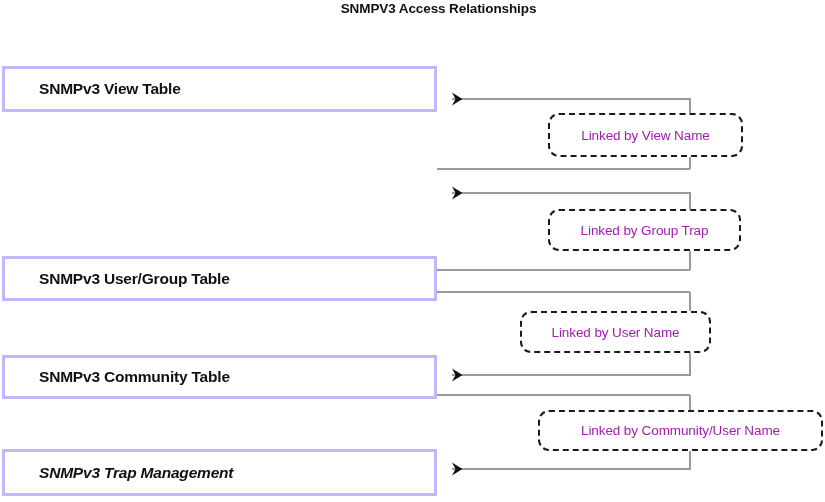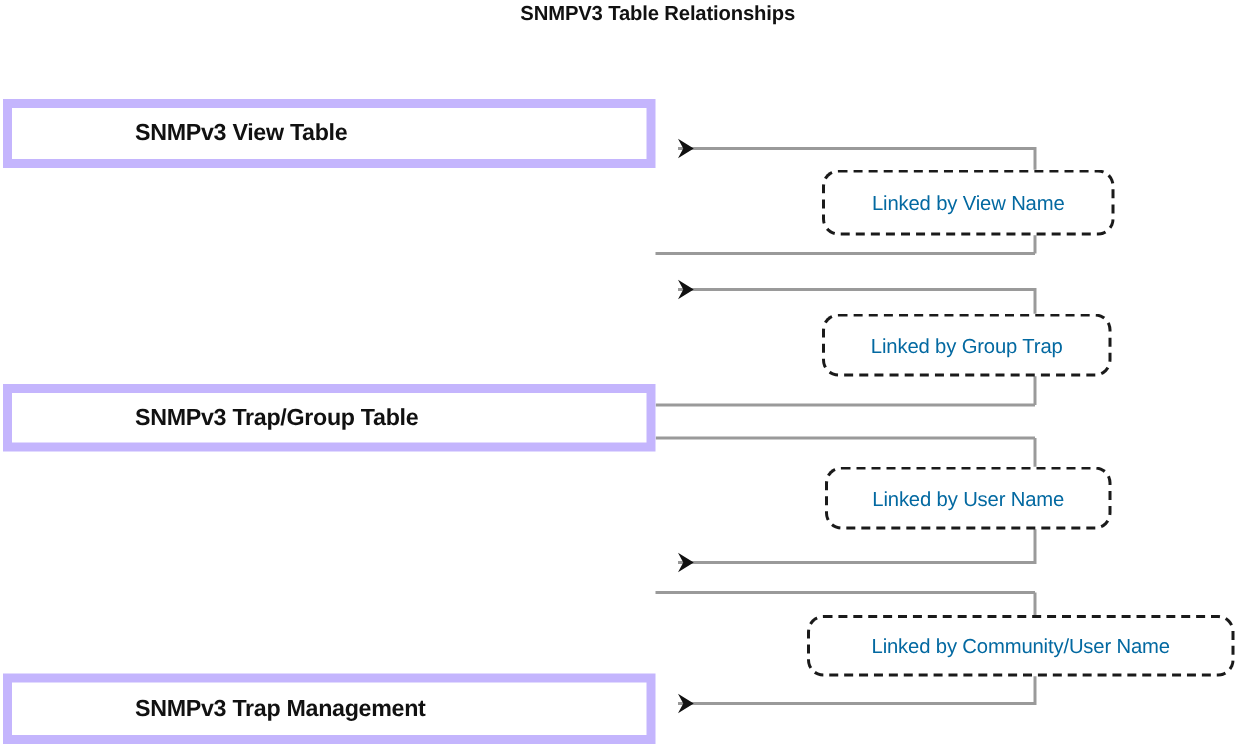--- a/index.html
+++ b/index.html
@@ -36,24 +36,23 @@
     font-weight: bold;
     color: #111111;
     letter-spacing: -0.1px;
     line-height: 16px;
     top: 1px;
   }
   .table-box {
     position: absolute;
     box-sizing: border-box;
     background: #ffffff;
-    border: 6px solid #c4b5fd;
+    border: 3px solid #c4b5fd;
     display: flex;
     align-items: center;
-    padding-left: 48px;
   }
   .table-box .label {
     font-size: 15.5px;
     font-weight: bold;
     color: #111111;
     padding-left: 34px;
     letter-spacing: -0.2px;
     white-space: nowrap;
   }
   .link-chip {
@@ -62,31 +61,31 @@
     background: #ffffff;
     border: 2px dashed #1a1a1a;
     border-radius: 11px;
     display: flex;
     align-items: center;
     justify-content: center;
   }
   .link-chip .label {
     font-size: 13.5px;
     font-weight: normal;
-    color: #0369a1;
+    color: #a21caf;
     white-space: nowrap;
     letter-spacing: -0.1px;
   }
 </style>
 </head>
 <body>
 
 <div id="canvas">
 
-  <div class="title">SNMPV3 Table Relationships</div>
+  <div class="title">SNMPV3 Access Relationships</div>
 
   <svg id="diagram-svg" viewBox="0 0 825 502">
     <defs>
       <marker id="arrowLeft" markerWidth="16" markerHeight="16" refX="13" refY="8" orient="auto" markerUnits="userSpaceOnUse">
         <path d="M 13,1.5 L 2.5,8 L 13,14.5 L 9.5,8 Z" fill="#111111"></path>
       </marker>
     </defs>
 
     <g>
       <path d="M 690,169 L 690,99 L 452,99" fill="none" stroke="#9a9a9a" stroke-width="2" marker-end="url(#arrowLeft)"></path>
@@ -108,37 +107,40 @@
       <path d="M 437,395 L 690,395" fill="none" stroke="#9a9a9a" stroke-width="2"></path>
     </g>
   </svg>
 
   <div class="table-box" style="left:2px; top:66px; width:435px; height:46px;">
     <span class="label">SNMPv3 View Table</span>
   </div>
 
 
   <div class="table-box" style="left:2px; top:256px; width:435px; height:45px;">
-    <span class="label">SNMPv3 Trap/Group Table</span>
+    <span class="label">SNMPv3 User/Group Table</span>
   </div>
 
+  <div class="table-box" style="left:2px; top:355px; width:435px; height:44px;">
+    <span class="label">SNMPv3 Community Table</span>
+  </div>
 
-  <div class="table-box" style="left:2px; top:449px; width:435px; height:47px;">
+  <div class="table-box" style="left:2px; top:449px; width:435px; height:47px;font-style:italic;">
     <span class="label">SNMPv3 Trap Management</span>
   </div>
 
   <div class="link-chip" style="left:548px; top:113px; width:195px; height:44px;">
     <span class="label">Linked by View Name</span>
   </div>
 
   <div class="link-chip" style="left:548px; top:209px; width:193px; height:42px;">
     <span class="label">Linked by Group Trap</span>
   </div>
 
-  <div class="link-chip" style="left:550px; top:311px; width:191px; height:42px;">
+  <div class="link-chip" style="left:520px; top:311px; width:191px; height:42px;">
     <span class="label">Linked by User Name</span>
   </div>
 
   <div class="link-chip" style="left:538px; top:410px; width:285px; height:41px;">
     <span class="label">Linked by Community/User Name</span>
   </div>
 
 </div>
 
 </body></html>

